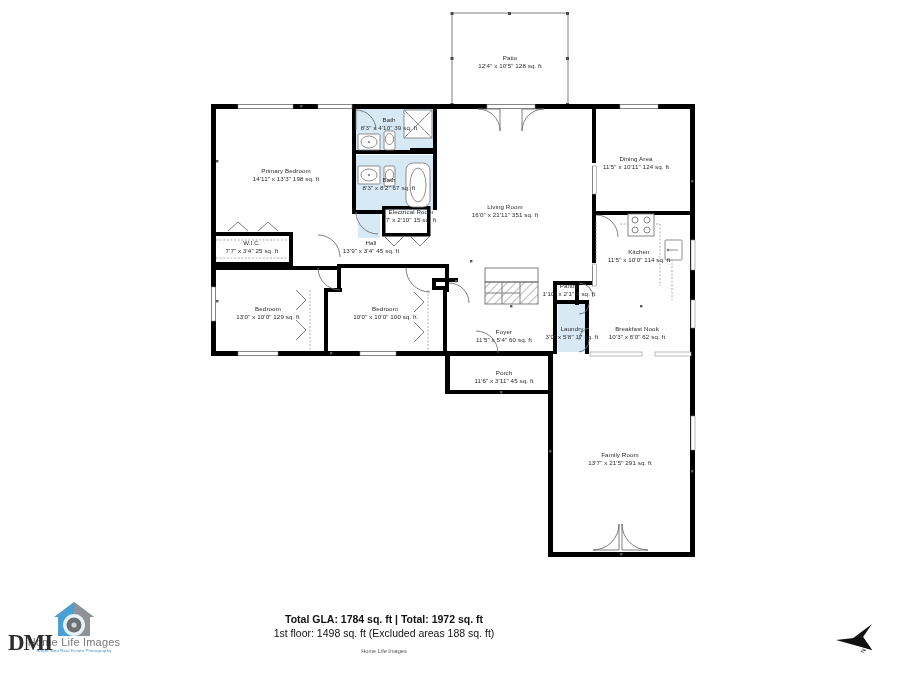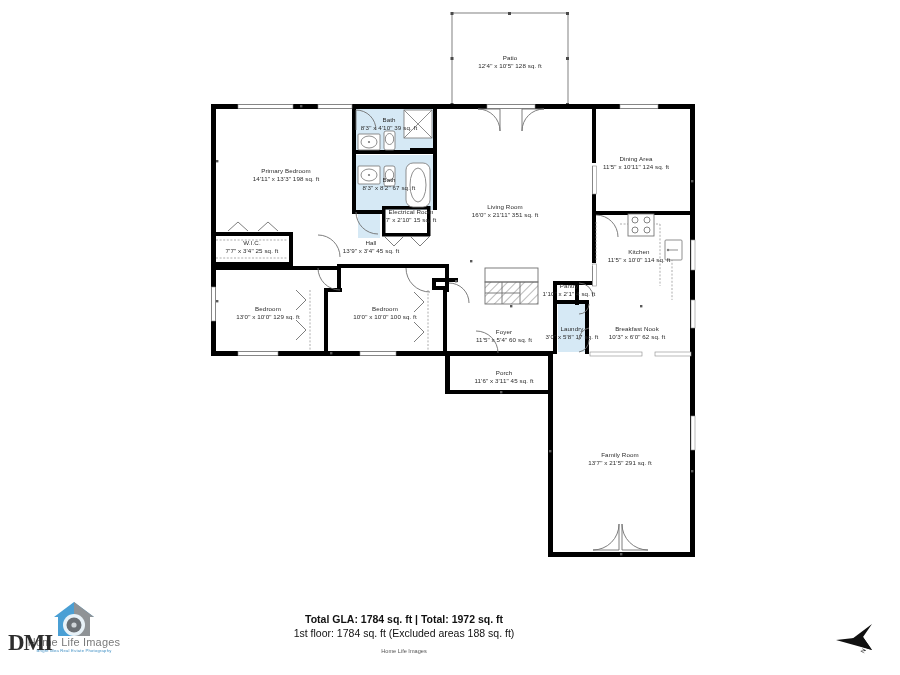--- a/index.html
+++ b/index.html
@@ -10,21 +10,21 @@
   }
   #plan-stage{position:absolute;left:0;top:0;width:900px;height:675px;}
   svg.plan{position:absolute;left:0;top:0;width:900px;height:675px;}
 
   .room-label{position:absolute;text-align:center;color:#2b2b2b;
     font-size:6.2px;line-height:8.2px;letter-spacing:.1px;white-space:nowrap;
     transform:translate(-50%,-50%);pointer-events:none;}
   .room-label .rname{display:block;}
   .room-label .rdim{display:block;}
 
-  #footer{position:absolute;left:0;top:612px;width:768px;text-align:center;padding-left:20px;}
+  #footer{position:absolute;left:0;top:612px;width:768px;text-align:center;}
   #footer .l1{font-size:10.5px;font-weight:bold;color:#111;line-height:14px;}
   #footer .l2{font-size:10.5px;color:#111;line-height:14px;}
   #footer .l3{font-size:5.6px;color:#555;line-height:12px;margin-top:5px;}
 
   #logo{position:absolute;left:6px;top:596px;width:130px;height:72px;}
   #logo .house{position:absolute;left:46px;top:4px;width:44px;height:38px;}
   #logo .brandtxt{position:absolute;left:8px;top:40px;width:120px;text-align:center;
     font-size:11px;color:#7a7a7a;letter-spacing:.2px;}
   #logo .subtxt{position:absolute;left:8px;top:52px;width:120px;text-align:center;
     font-size:4.2px;color:#3f8fc4;letter-spacing:.2px;}
@@ -344,21 +344,21 @@
     <span class="rdim">11'6" x 3'11" 45 sq. ft</span>
   </div>
   <div class="room-label" style="left:620px;top:459px">
     <span class="rname">Family Room</span>
     <span class="rdim">13'7" x 21'5" 291 sq. ft</span>
   </div>
 </div>
 
 <div id="footer">
   <div class="l1">Total GLA: 1784 sq. ft | Total: 1972 sq. ft</div>
-  <div class="l2">1st floor: 1784 sq. ft (Excluded areas 188 sq. ft)</div>
+  <div class="l2">1st floor: 1498 sq. ft (Excluded areas 188 sq. ft)</div>
   <div class="l3">Home Life Images</div>
 </div>
 
 <div id="logo">
   <svg class="house" viewBox="0 0 44 38">
     <path d="M22 2 L42 17 L38 17 L38 36 L6 36 L6 17 L2 17 Z" fill="#4a9fd4"></path>
     <path d="M22 2 L42 17 L38 17 L38 36 L22 36 Z" fill="#8f9396"></path>
     <circle cx="22" cy="25" r="11" fill="#e8f2f8"></circle>
     <circle cx="22" cy="25" r="7.5" fill="#6b7075"></circle>
     <circle cx="22" cy="25" r="2.6" fill="#cfd4d8"></circle>

